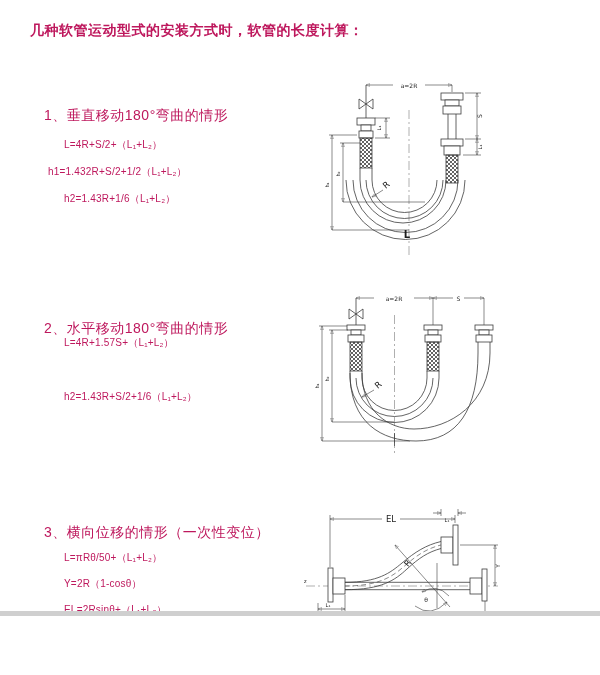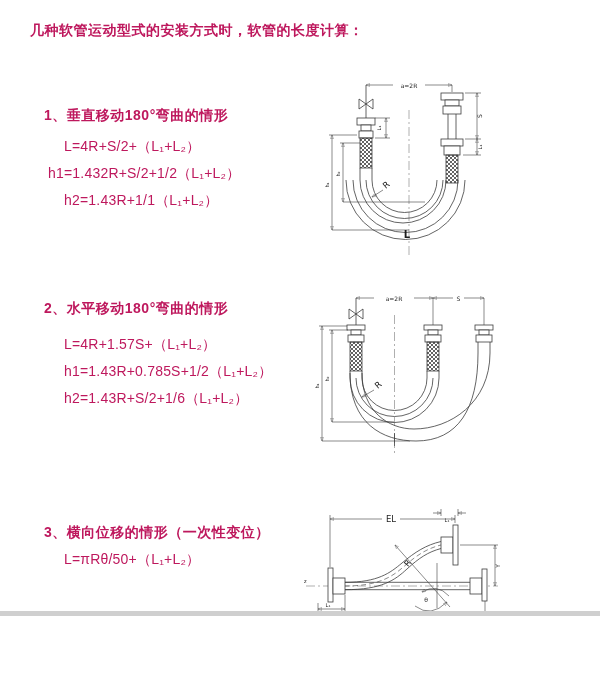--- a/index.html
+++ b/index.html
@@ -1,21 +1,21 @@
 <!DOCTYPE html>
 <html><head>
 <meta charset="utf-8">
 <style>
   html,body{margin:0;padding:0;background:#fff;}
   #page{position:relative;width:600px;height:616px;background:#fff;overflow:hidden;
         font-family:"Liberation Sans","DejaVu Sans",sans-serif;color:#be185d;}
   .t{position:absolute;white-space:nowrap;}
   .title{font-size:14px;font-weight:700;letter-spacing:.5px;}
-  .head{font-size:14px;font-weight:700;letter-spacing:.5px;}
-  .formula{font-size:14px;font-weight:400;letter-spacing:.2px;}
+  .head{font-size:14px;font-weight:400;letter-spacing:.5px;}
+  .formula{font-size:10px;font-weight:400;letter-spacing:.2px;}
   svg.diag{position:absolute;overflow:visible;}
   svg.diag line,svg.diag path{stroke:#3c3c3c;stroke-width:.8;fill:none;}
   svg.diag rect{stroke:#3c3c3c;stroke-width:.8;fill:#fff;}
   svg.diag .hz{fill:url(#hx1);}
   svg.diag .hz2{fill:url(#hx2);}
   svg.diag .cl{stroke:#787878;stroke-width:.6;stroke-dasharray:9 3 2 3;}
   svg.diag .dsh{stroke-width:.6;stroke-dasharray:5 3;}
   svg.diag .dim{stroke-width:.6;}
   svg.diag text{fill:#1d1d1d;font-size:6px;font-family:"DejaVu Sans",sans-serif;stroke:none;}
   svg.diag text.big{font-size:10px;font-weight:700;}
@@ -26,29 +26,30 @@
 </head>
 <body>
 
 <div id="page">
 
   <div class="t title" style="left:30px;top:22px">几种软管运动型式的安装方式时，软管的长度计算：</div>
 
   <div class="t head" style="left:44px;top:107px">1、垂直移动180°弯曲的情形</div>
   <div class="t formula" style="left:64px;top:138px">L=4R+S/2+（L₁+L₂）</div>
   <div class="t formula" style="left:48px;top:165px">h1=1.432R+S/2+1/2（L₁+L₂）</div>
-  <div class="t formula" style="left:64px;top:192px">h2=1.43R+1/1（L₁+L₂）</div>
-
-  <div class="t head" style="left:44px;top:300px">2、水平移动180°弯曲的情形</div>
+  <div class="t formula" style="left:64px;top:192px">h2=1.43R+1/6（L₁+L₂）</div>
+
+  <div class="t head" style="left:44px;top:320px">2、水平移动180°弯曲的情形</div>
   <div class="t formula" style="left:64px;top:336px">L=4R+1.57S+（L₁+L₂）</div>
-  <div class="t formula" style="left:64px;top:363px">h1=1.43R+0.785S+1/2（L₁+L₂）</div>
   <div class="t formula" style="left:64px;top:390px">h2=1.43R+S/2+1/6（L₁+L₂）</div>
 
   <div class="t head" style="left:44px;top:524px">3、横向位移的情形（一次性变位）</div>
   <div class="t formula" style="left:64px;top:551px">L=πRθ/50+（L₁+L₂）</div>
+  <div class="t formula" style="left:64px;top:577px">Y=2R（1-cosθ）</div>
+  <div class="t formula" style="left:64px;top:603px">EL=2Rsinθ+（L₁+L₂）</div>
 
   <svg class="diag" style="left:315px;top:70px" width="270" height="195" viewBox="0 0 270 195">
     <defs>
       <pattern id="hx1" width="4" height="4" patternUnits="userSpaceOnUse">
         <path d="M0,0L4,4M4,0L0,4" stroke="#555" stroke-width="0.5"></path>
       </pattern>
       <marker id="ar1" viewBox="0 0 10 10" refX="9" refY="5" markerWidth="7" markerHeight="7" orient="auto-start-reverse">
         <path d="M0,1.5L10,5L0,8.5z" fill="#333" stroke="none"></path>
       </marker>
     </defs>

